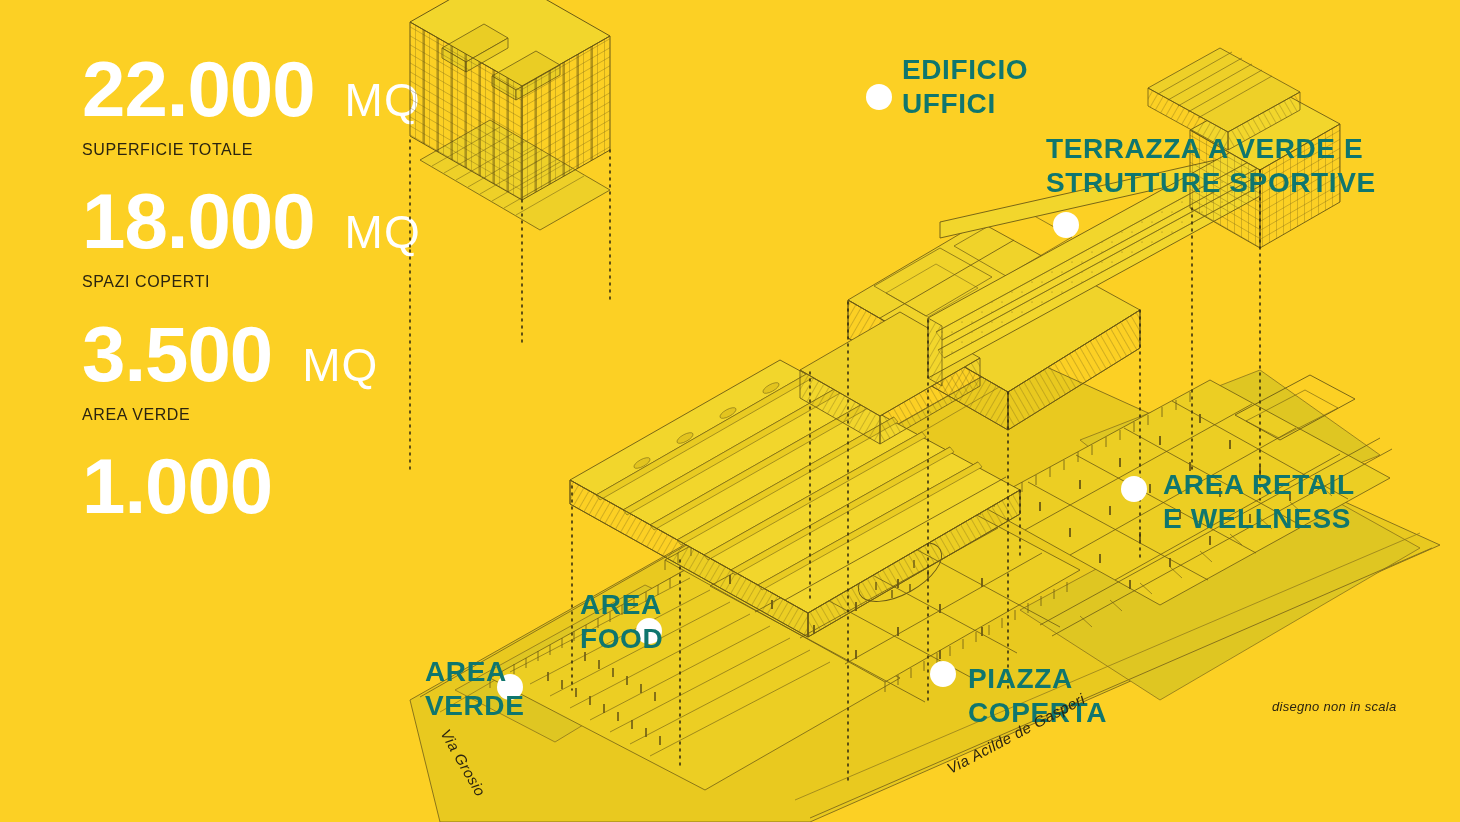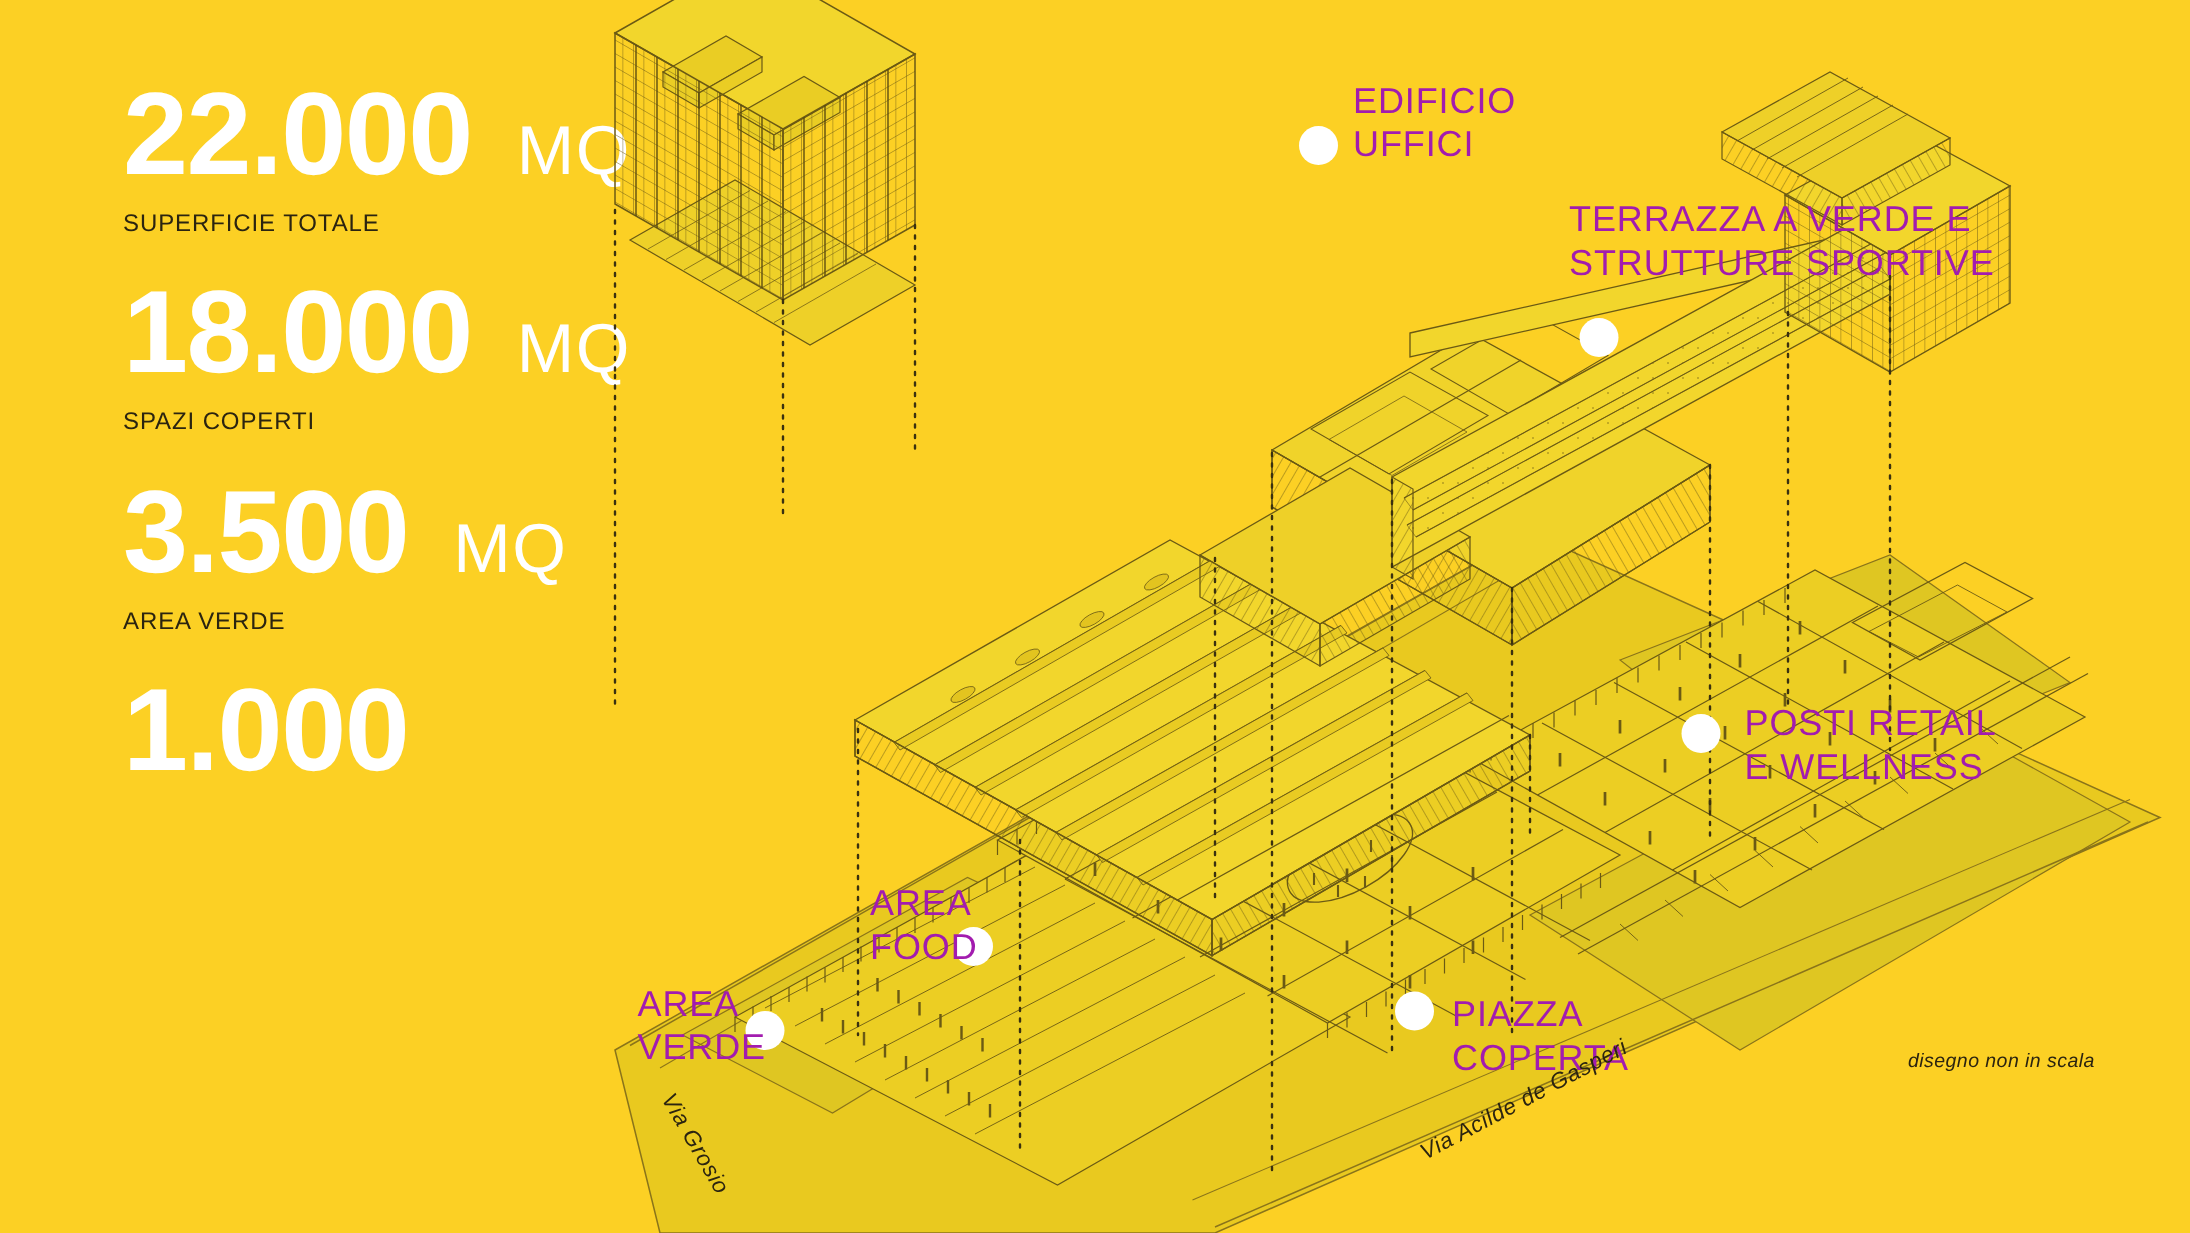--- a/index.html
+++ b/index.html
@@ -44,26 +44,26 @@
   .stat.s2 { margin-bottom:22px; }
   .stat.s3 { margin-bottom:22px; }
 
   
   #diagram { position:absolute; left:380px; top:0; width:1080px; height:822px; }
   #diagram svg { display:block; }
 
   
   .callout {
     position:absolute;
-    color:#a21caf;
-    font-size:24px;
+    color:#0f766e;
+    font-size:28px;
     letter-spacing:0.6px;
     line-height:1.22;
     white-space:pre-line;
-    font-weight:400;
+    font-weight:700;
   }
   .dot {
     position:absolute;
     width:26px; height:26px;
     border-radius:50%;
     background:#ffffff;
   }
 
   .note {
     position:absolute;
@@ -427,21 +427,21 @@
   <div class="dot" style="left:636px; top:618px;"></div>
   <div class="dot" style="left:497px; top:674px;"></div>
   <div class="dot" style="left:930px; top:661px;"></div>
 
   <div class="callout" style="left:902px; top:53px;">EDIFICIO
 UFFICI</div>
 
   <div class="callout" style="left:1046px; top:132px;">TERRAZZA A VERDE E
 STRUTTURE SPORTIVE</div>
 
-  <div class="callout" style="left:1163px; top:468px;">POSTI RETAIL
+  <div class="callout" style="left:1163px; top:468px;">AREA RETAIL
 E WELLNESS</div>
 
   <div class="callout" style="left:580px; top:588px;">AREA
 FOOD</div>
 
   <div class="callout" style="left:425px; top:655px;">AREA
 VERDE</div>
 
   <div class="callout" style="left:968px; top:662px;">PIAZZA
 COPERTA</div>

